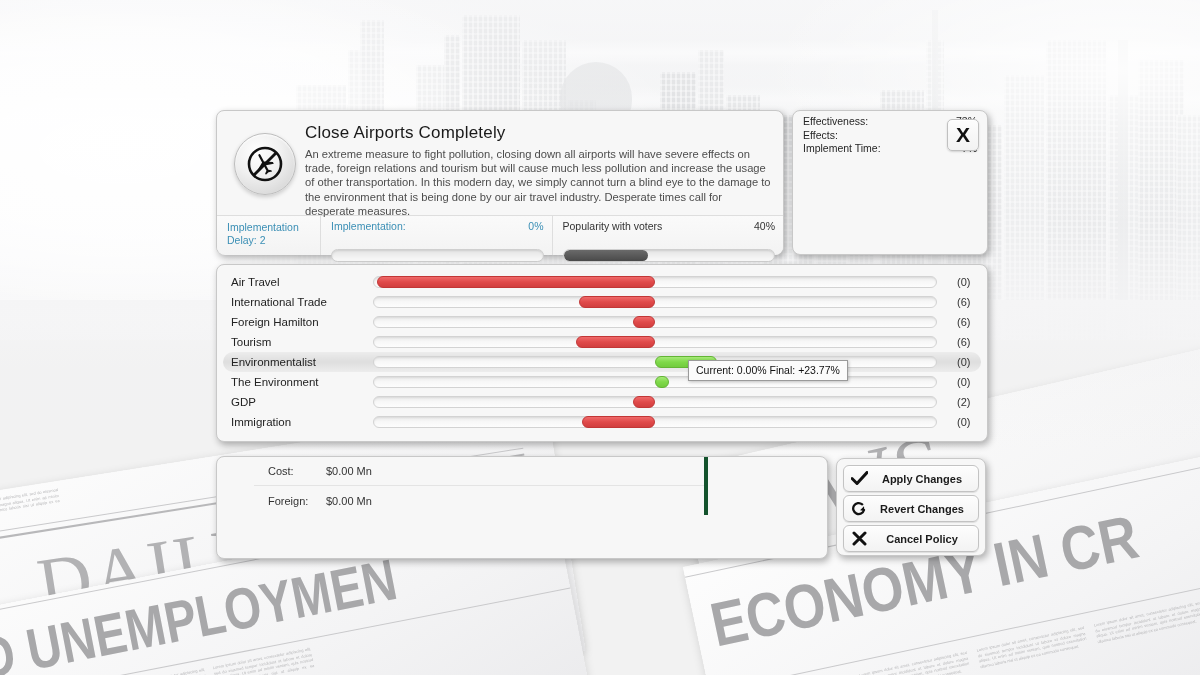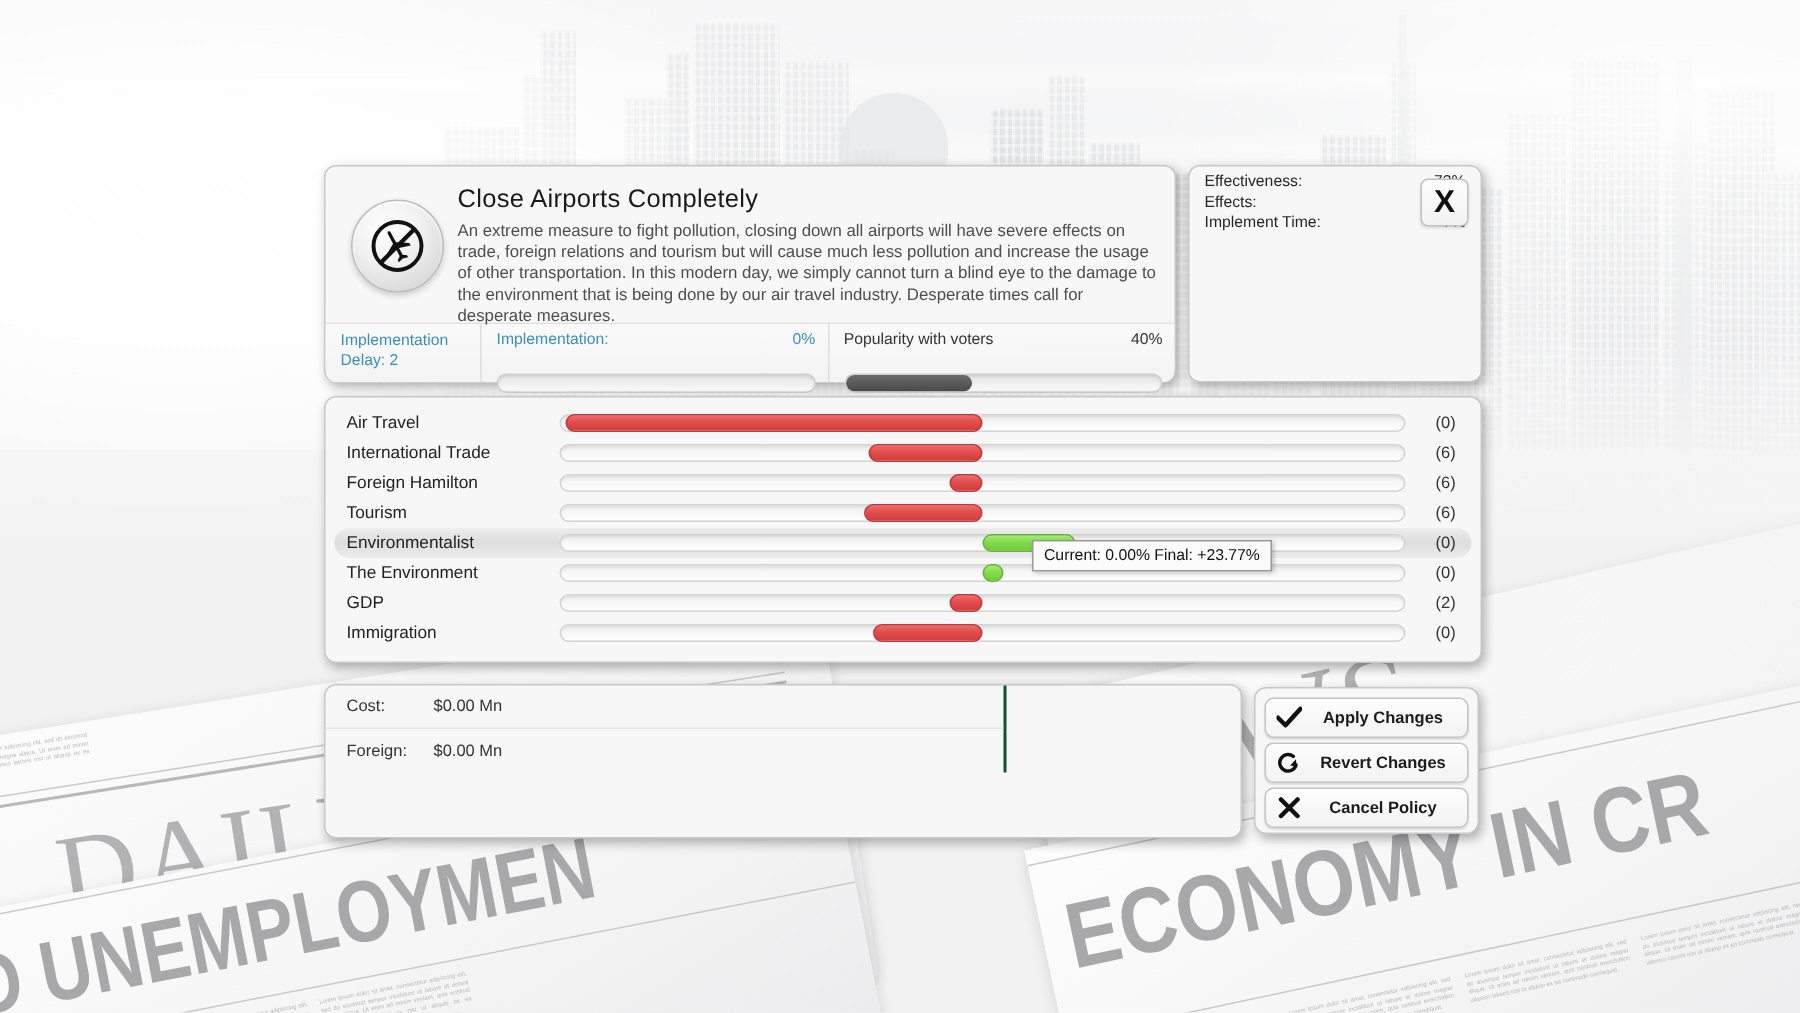--- a/index.html
+++ b/index.html
@@ -251,21 +251,21 @@
   }
   .grip-dot { width:9px; height:9px; border-radius:50%;
     background: radial-gradient(circle at 40% 35%, rgba(255,255,255,.55), rgba(0,0,0,.18));
     border:1px solid rgba(0,0,0,.22); }
   .slider-handle.ghost .grip-dot { border-color: rgba(0,0,0,.12); }
   .slider-caption {
     position:absolute; left: 500px; top: 14px;
     font-size: 11.5px; color: #222; letter-spacing: .3px;
   }
   .fin-area { display:flex; height: 58px; }
-  .fin-left { flex: 0 0 454px; border-right: 2px solid #14532d; }
+  .fin-left { flex: 0 0 454px; border-right: 4px solid #14532d; margin-left: 37px; }
   .fin-right { flex: 1; }
   .fin-row { display:flex; height: 29px; align-items:center; padding-left: 14px; }
   .fin-row.sep { border-bottom:1px solid #e4e4e4; }
   .fin-key { width: 58px; flex:0 0 58px; font-size:11px; color:#333; }
   .fin-val { font-size:11px; color:#333; }
 
   
   #actions-panel { left: 836px; top: 458px; width: 150px; height: 98px; padding: 6px; }
   .act-btn {
     height: 27px; margin-bottom: 3px;

